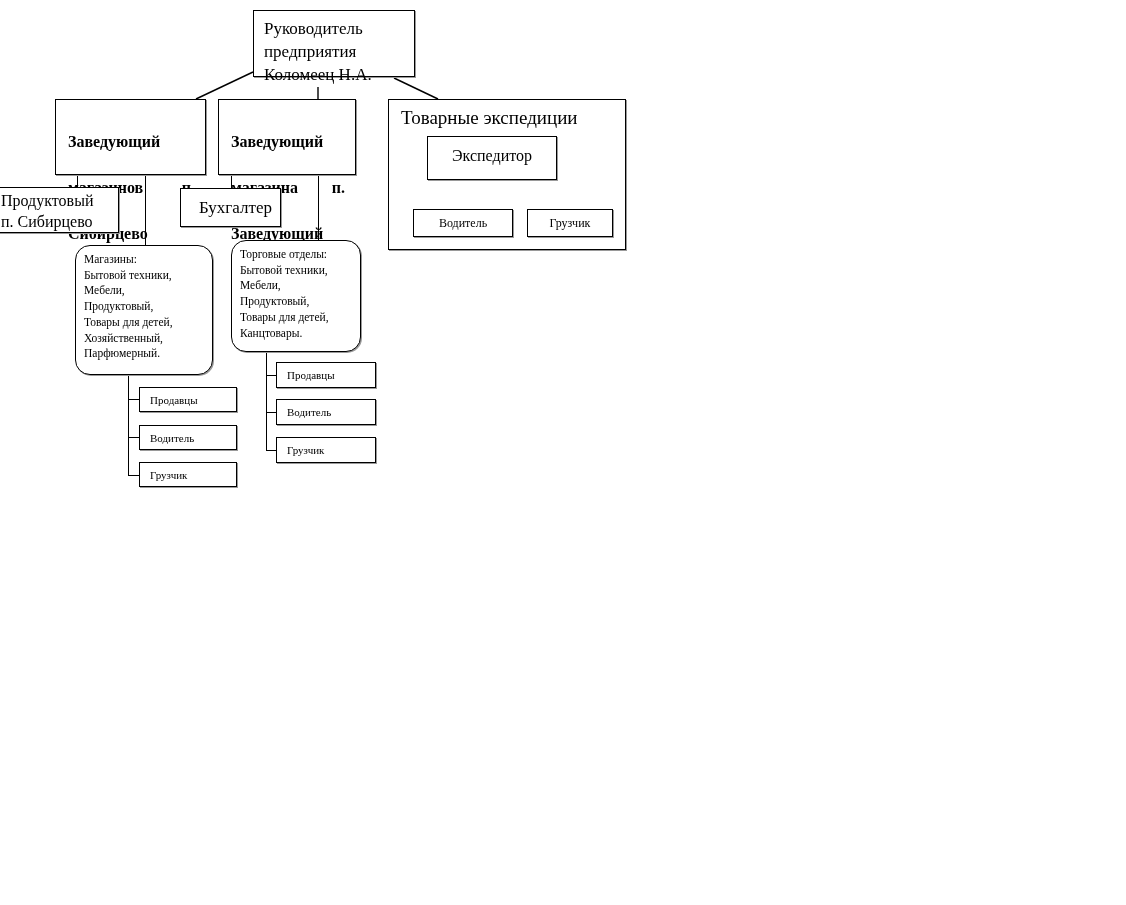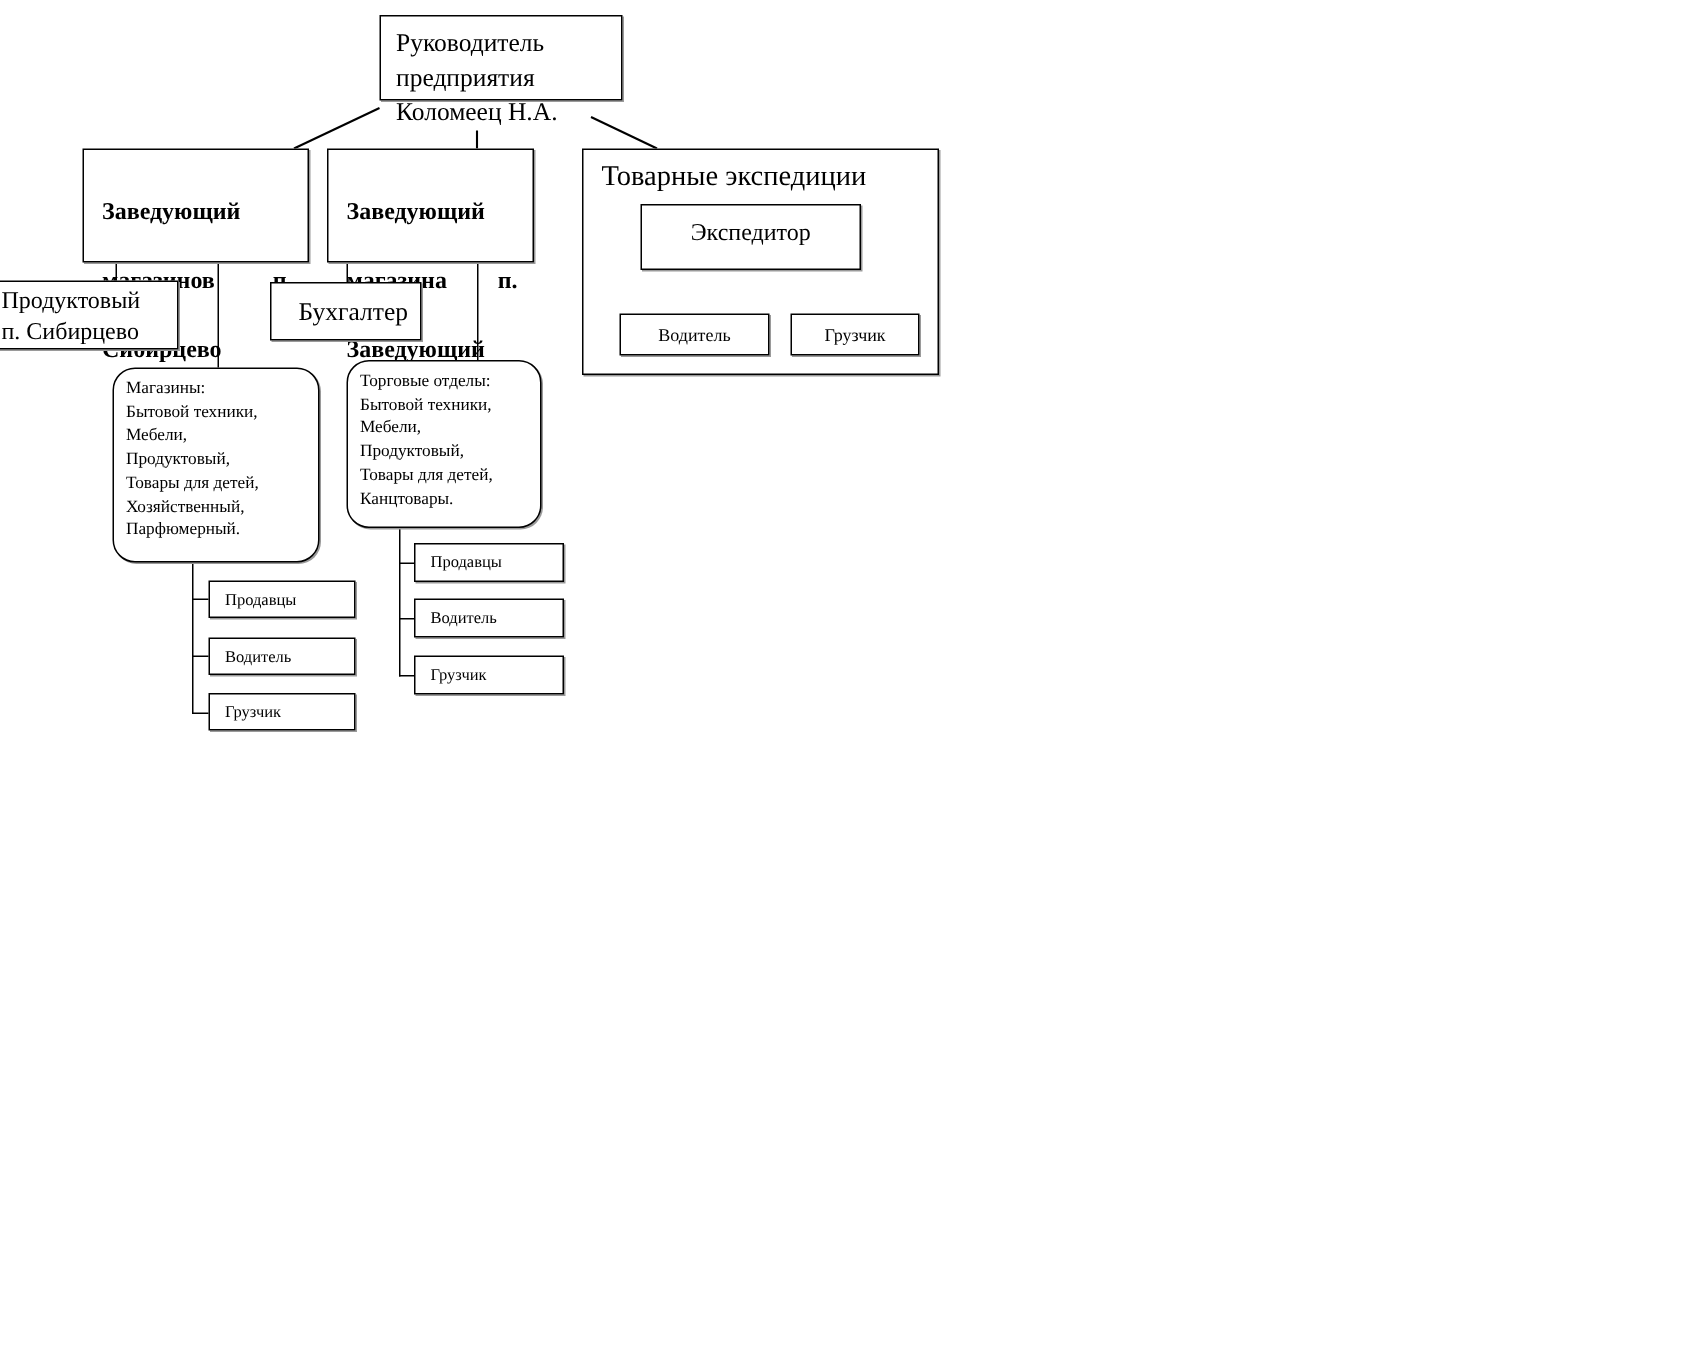--- a/index.html
+++ b/index.html
@@ -25,21 +25,21 @@
     border: 1px solid #000000;
     box-shadow: 1px 1px 0 0 #9a9a9a;
     z-index: 5;
   }
   .box .txt {
     display: block;
     white-space: pre-line;
   }
   
   .b-top {
-    left: 253px; top: 10px; width: 162px; height: 57px;
+    left: 253px; top: 10px; width: 162px; height: 67px;
     padding: 6px 8px 0 10px;
   }
   .b-top .txt { font-size: 17px; line-height: 23px; }
 
   
   .b-mgr {
     padding: 7px 10px 0 12px;
   }
   .b-mgr .txt {
     font-size: 16px;
@@ -60,21 +60,21 @@
     left: 388px; top: 99px; width: 238px; height: 151px;
     padding: 8px 0 0 12px;
     z-index: 2;
   }
   .b-exp-outer .title {
     font-size: 19px;
     line-height: 20px;
     display: block;
   }
   .b-expeditor {
-    left: 427px; top: 136px; width: 147px; height: 44px;
+    left: 427px; top: 136px; width: 130px; height: 44px;
     padding: 8px 0 0 0;
     text-align: center;
   }
   .b-expeditor .txt { font-size: 16px; line-height: 22px; }
   .b-exp-driver { left: 413px; top: 209px; width: 100px; height: 28px; }
   .b-exp-loader { left: 527px; top: 209px; width: 86px; height: 28px; }
   .b-exp-driver .txt, .b-exp-loader .txt {
     font-size: 12px; line-height: 26px; text-align: center;
   }
 

